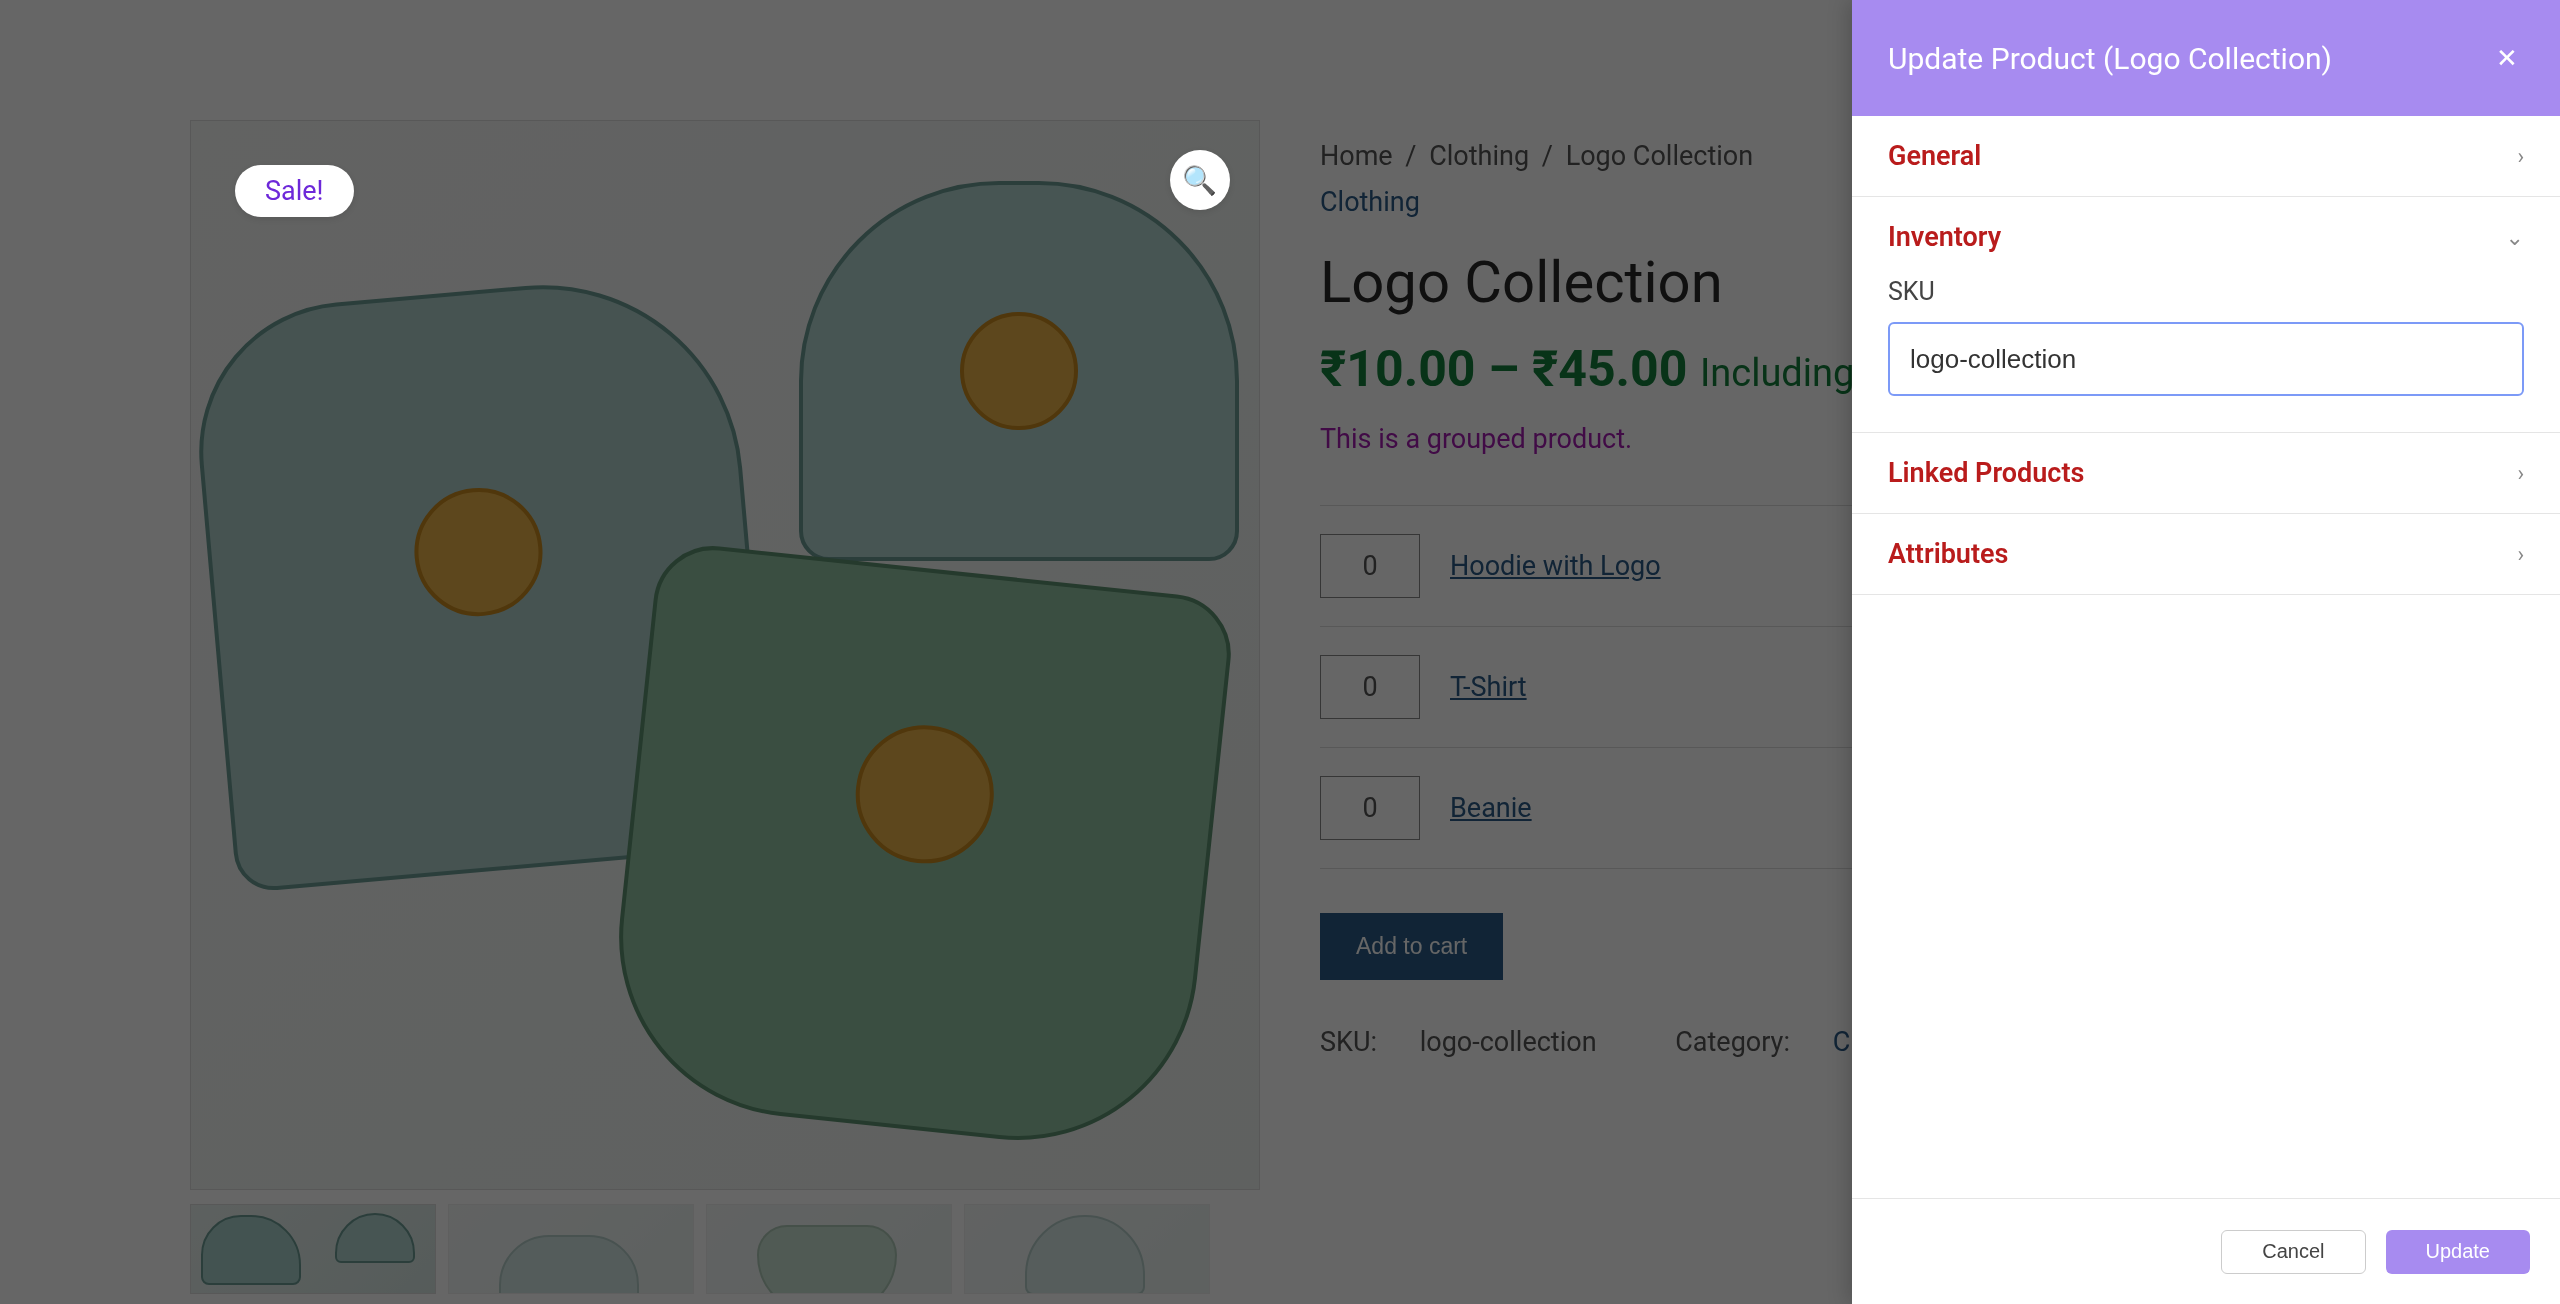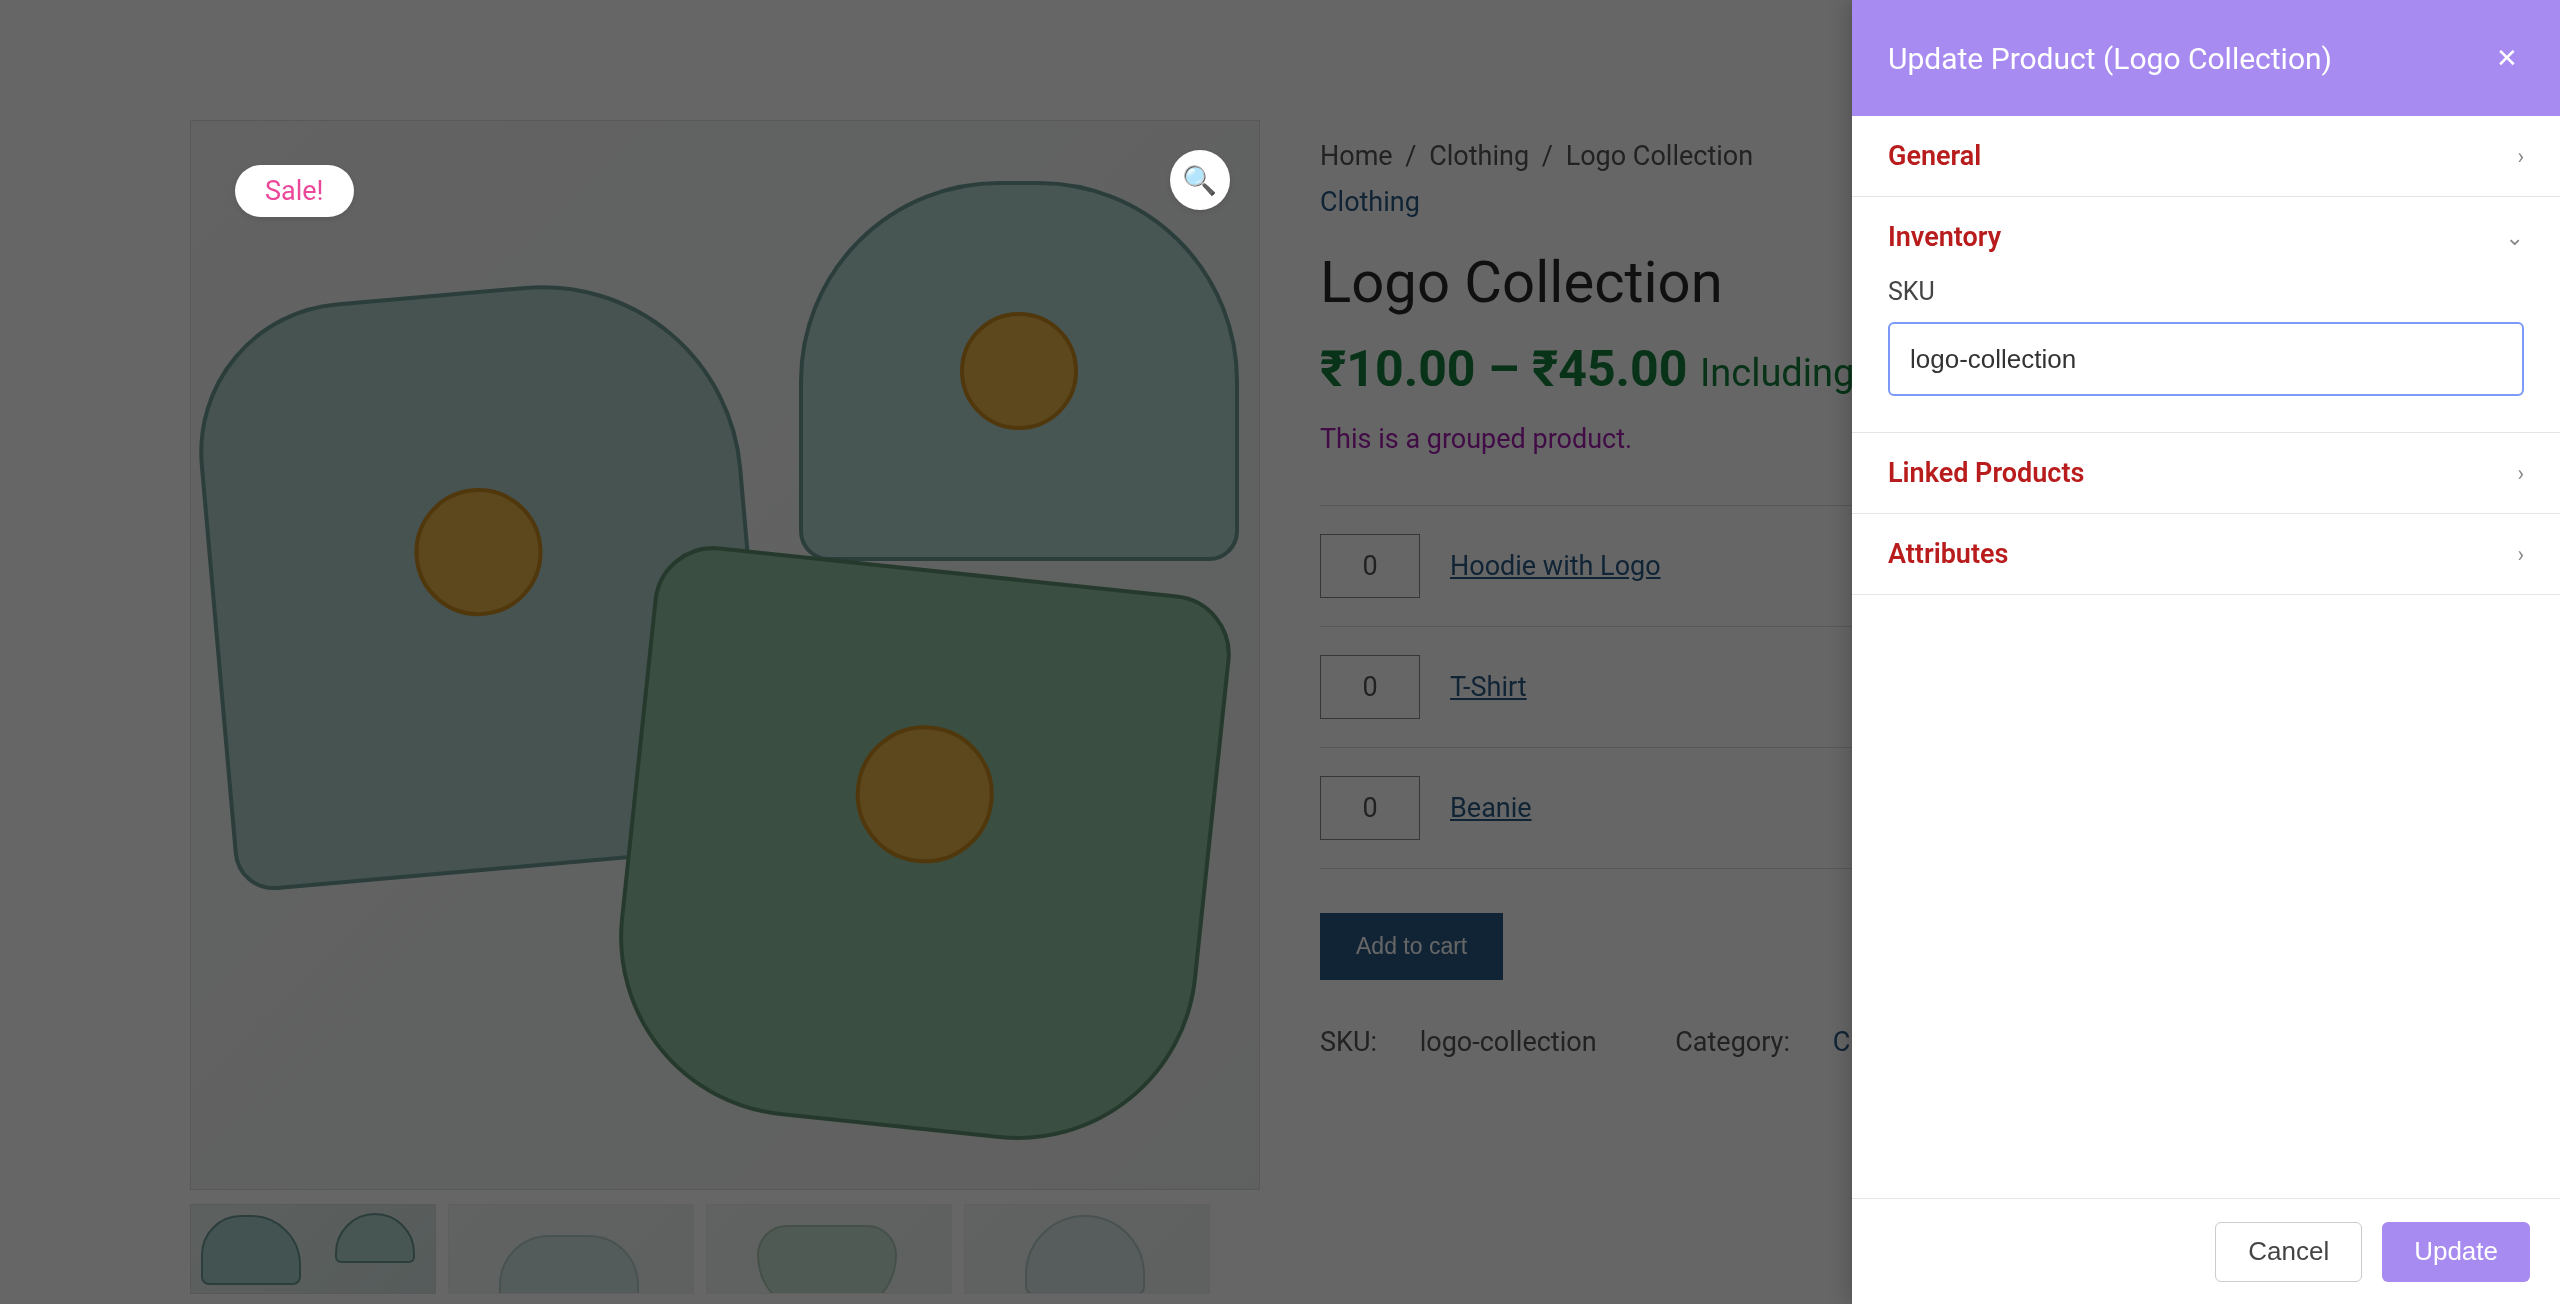--- a/index.html
+++ b/index.html
@@ -28,21 +28,21 @@
 }
 
 .sale-badge {
   position: absolute;
   top: 45px;
   left: 45px;
   background: #fff;
   border-radius: 30px;
   padding: 10px 30px;
   font-size: 27px;
-  color: #ec4899;
+  color: #6d28d9;
   z-index: 2;
   box-shadow: 0 2px 6px rgba(0,0,0,0.1);
 }
 
 .zoom-icon {
   position: absolute;
   top: 30px;
   right: 30px;
   width: 60px;
   height: 60px;
@@ -217,22 +217,22 @@
   border-radius: 6px; padding: 0 20px; font-size: 26px; color: #333;
   outline: none;
 }
 
 .drawer-footer {
   height: 106px; border-top: 1px solid #e5e5e5;
   display: flex; align-items: center; justify-content: flex-end;
   gap: 20px; padding: 0 30px;
 }
 .btn {
-  height: 60px; padding: 0 32px; border-radius: 6px;
-  font-size: 26px; cursor: pointer; border: none;
+  height: 44px; padding: 0 40px; border-radius: 6px;
+  font-size: 20px; cursor: pointer; border: none;
 }
 .btn-cancel { background: #fff; border: 1px solid #ccc; color: #444; }
 .btn-update { background: #a78bf0; color: #fff; }
 
 
 .top-pin {
   position:absolute; top:6px; left:22px; width:18px; height:18px;
   border-radius:0 0 10px 10px; background:#3c434a;
 }
 </style>

